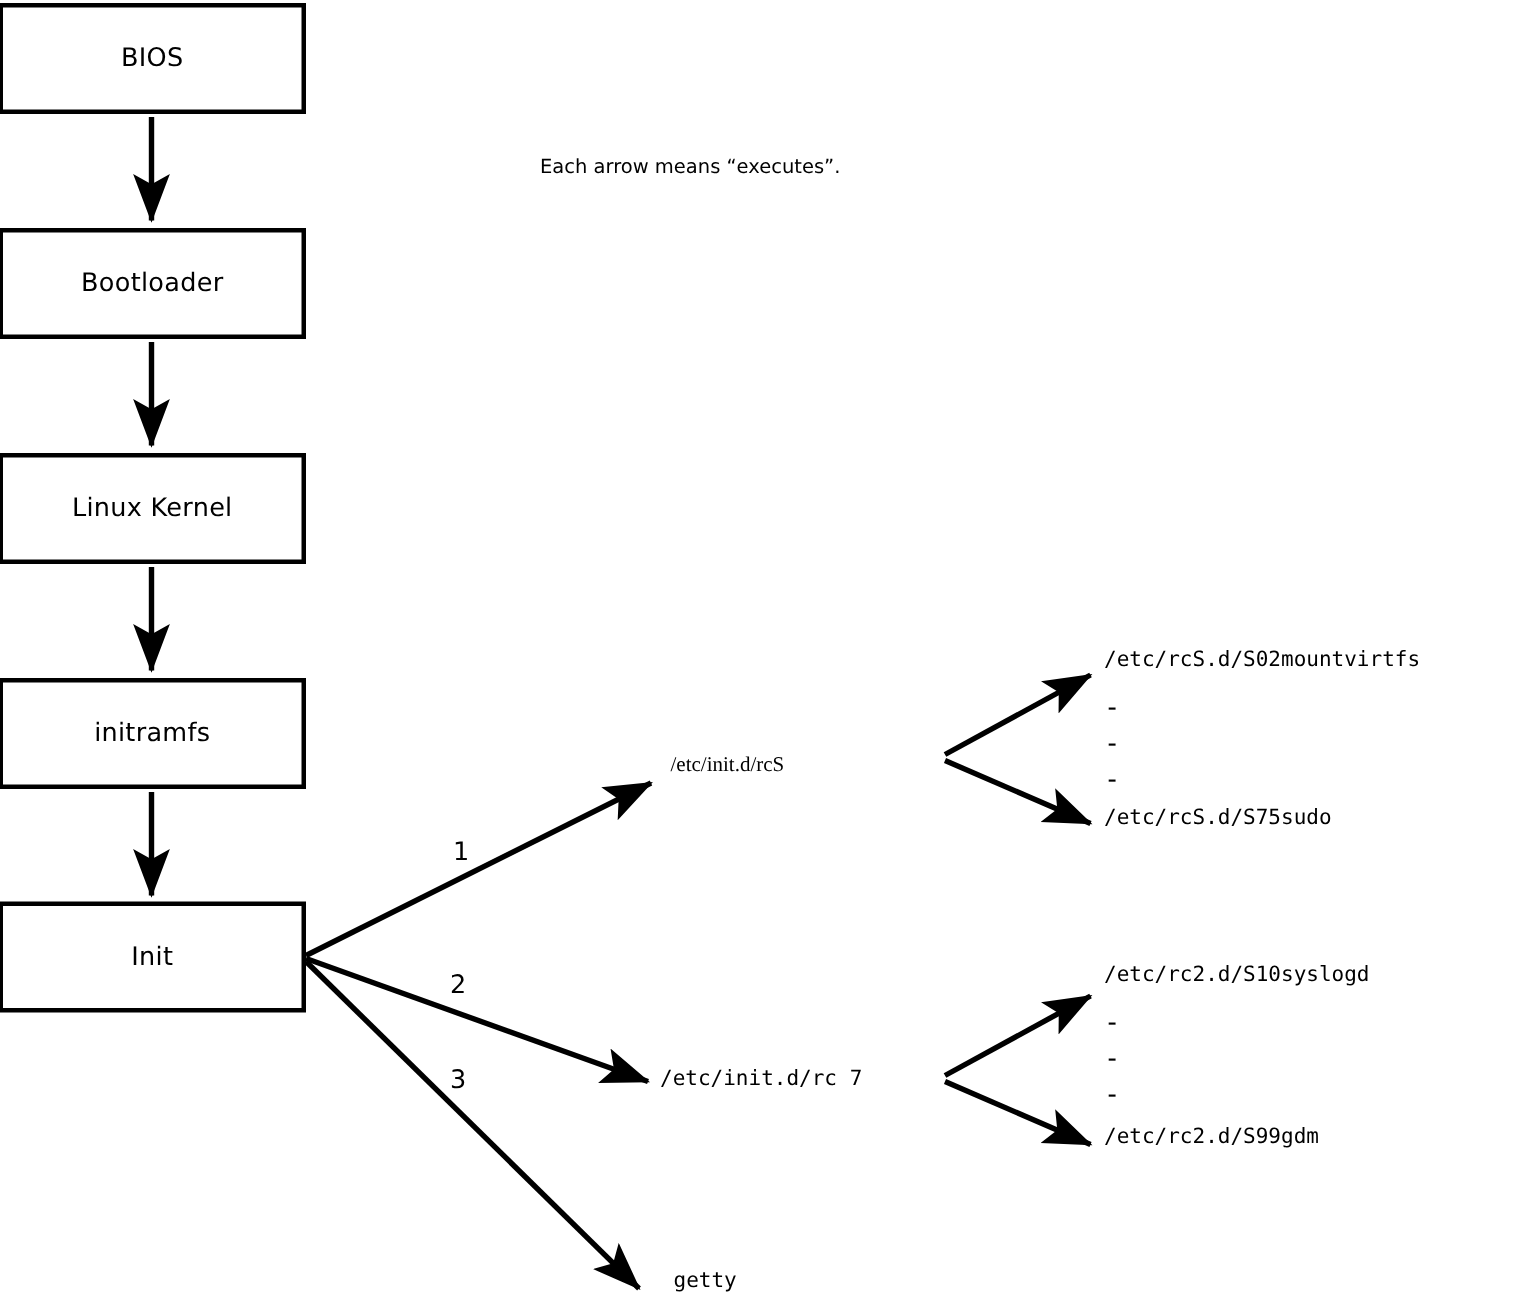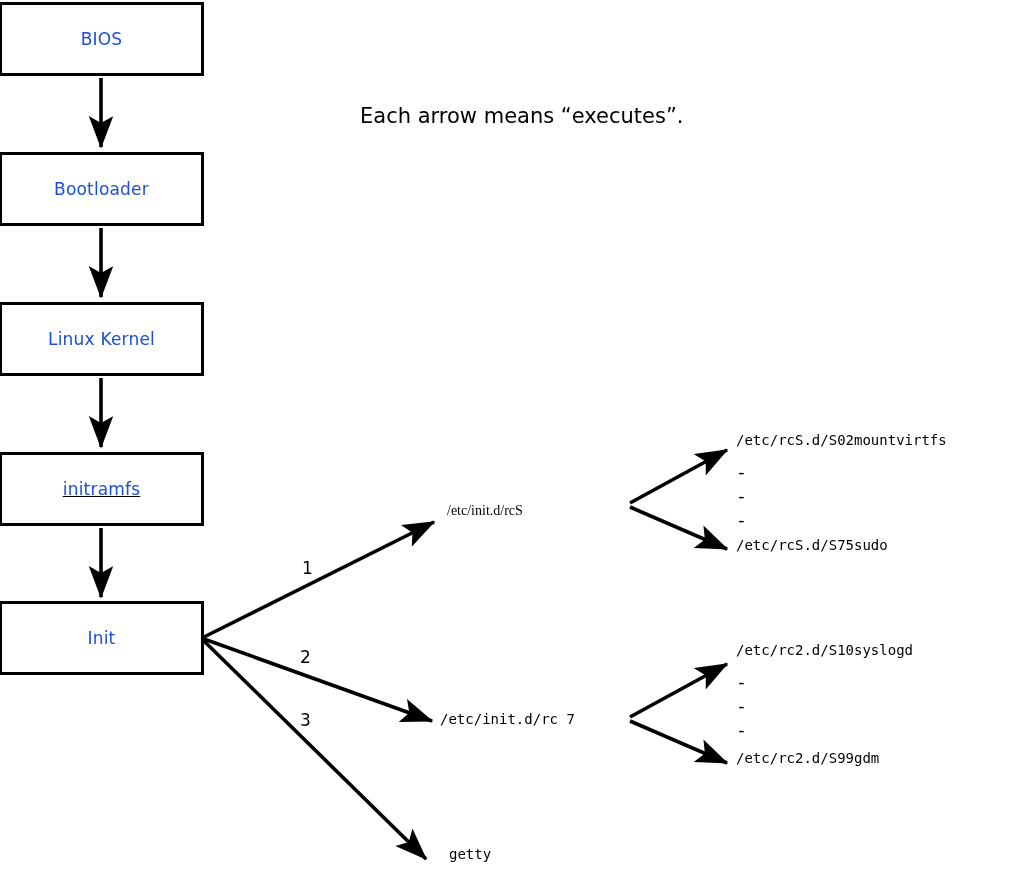--- a/index.html
+++ b/index.html
@@ -30,29 +30,29 @@
     box-sizing: border-box;
     border: 3px solid #000000;
     background: #ffffff;
     display: flex;
     align-items: center;
     justify-content: center;
   }
   .stage-label {
     font-family: "DejaVu Sans", sans-serif;
     font-size: 17px;
-    color: #1d4ed8;
+    color: #000000;
     letter-spacing: 0.2px;
     white-space: nowrap;
   }
   
   .caption {
     position: absolute;
     font-family: "DejaVu Sans", sans-serif;
-    font-size: 21px;
+    font-size: 13px;
     color: #000000;
     white-space: nowrap;
   }
   
   .mono-label {
     position: absolute;
     font-family: "DejaVu Sans Mono", monospace;
     font-size: 14px;
     color: #000000;
     white-space: pre;
@@ -109,21 +109,21 @@
   </div>
 
   <div class="stage-box" style="left:-1px; top:302px; width:205px; height:74px;">
     <span class="stage-label">Linux Kernel</span>
   </div>
 
   <div class="stage-box" style="left:-1px; top:152px; width:205px; height:74px;">
     <span class="stage-label">Bootloader</span>
   </div>
 
-  <div class="stage-box" style="left:-1px; top:452px; width:205px; height:74px;text-decoration:underline;">
+  <div class="stage-box" style="left:-1px; top:452px; width:205px; height:74px;">
     <span class="stage-label">initramfs</span>
   </div>
 
   <div class="stage-box" style="left:-1px; top:601px; width:205px; height:74px;align-items:center;">
     <span class="stage-label">Init</span>
   </div>
 
   <div class="caption" style="left:360px; top:104px;">Each arrow means “executes”.</div>
 
   <div class="edge-num" style="left:302px; top:558px;">1</div>

